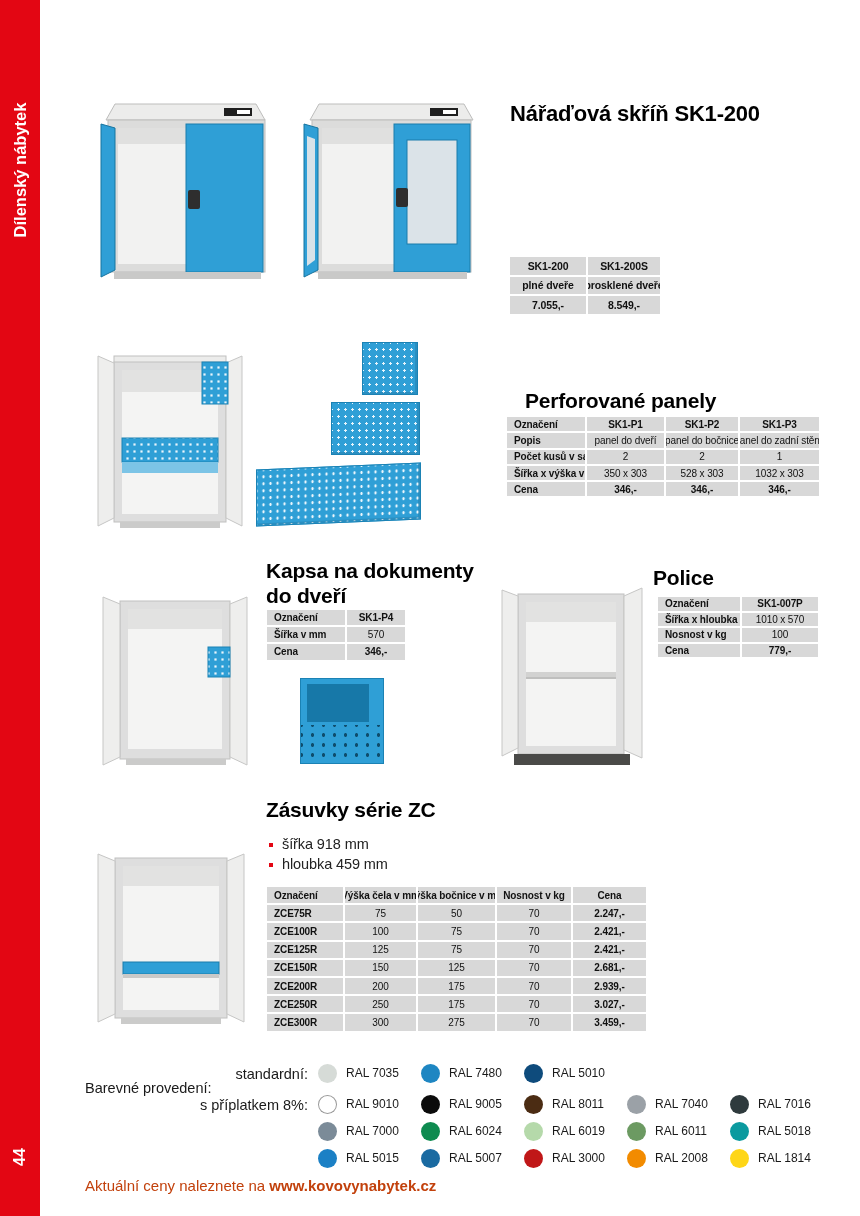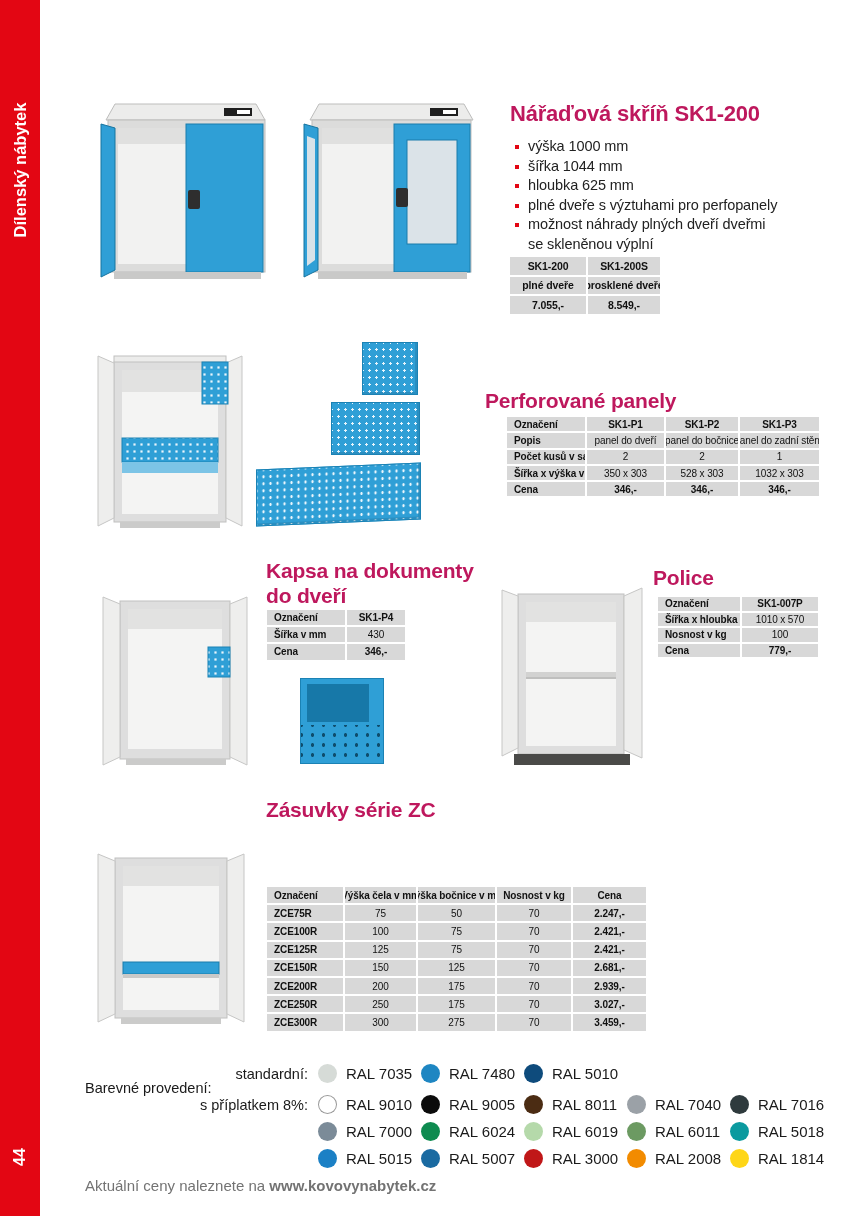--- a/index.html
+++ b/index.html
@@ -5,24 +5,24 @@
   html,body{margin:0;padding:0;background:#fff;}
   .page{position:relative;width:860px;height:1216px;background:#ffffff;overflow:hidden;
         font-family:"Liberation Sans",sans-serif;color:#1a1a1a;}
   
   .sidebar{position:absolute;left:0;top:0;width:40px;height:1216px;background:#e30613;}
   .v-label{position:absolute;left:20px;top:170px;transform:translate(-50%,-50%) rotate(-90deg);
            color:#fff;font-weight:700;font-size:16.5px;white-space:nowrap;}
   .v-page{position:absolute;left:20px;top:1157px;transform:translate(-50%,-50%) rotate(-90deg);
           color:#fff;font-weight:700;font-size:16px;}
   
-  .sec-title{position:absolute;margin:0;color:#be185d;font-weight:700;font-size:21px;
+  .sec-title{position:absolute;margin:0;color:#000000;font-weight:700;font-size:21px;
              letter-spacing:-0.2px;white-space:pre-line;line-height:25px;}
   .t1{left:510px;top:101px;font-size:22px;}
-  .t2{left:485px;top:388px;}
+  .t2{left:525px;top:388px;}
   .t3{left:266px;top:558px;}
   .tp{left:653px;top:565px;}
   .t4{left:266px;top:797px;}
   .bullets{position:absolute;margin:0;padding:0;list-style:none;}
   .bullets li{position:relative;padding-left:16px;font-size:14.5px;line-height:19.5px;
               color:#222;white-space:pre-line;letter-spacing:-0.1px;}
   .bullets li::before{content:"";position:absolute;left:3px;top:8px;width:4px;height:4px;background:#e30613;}
   .b1{left:512px;top:137px;}
   .b4{left:266px;top:835px;}
   
@@ -59,23 +59,23 @@
         background-size:11px 10px;background-position:6px 5px;}
   
   .c-label{position:absolute;left:85px;top:1080px;font-size:14.5px;}
   .grp-label{position:absolute;left:120px;width:188px;text-align:right;font-size:14.5px;}
   .g-std{top:1066px;} .g-sur{top:1097px;}
   .swatch-row{position:absolute;left:318px;display:grid;grid-template-columns:repeat(5,103px);}
   .r-std{top:1063px;} .r-s1{top:1094px;} .r-s2{top:1121px;} .r-s3{top:1148px;}
   .swatch{display:flex;align-items:center;gap:9px;height:20px;}
   .dot{width:19px;height:19px;border-radius:50%;flex:none;}
   .dot.ring{box-shadow:inset 0 0 0 1px #9a9a9a;}
-  .ral{font-size:15px;color:#1a1a1a;}
-  
-  .footer{position:absolute;left:85px;top:1177px;font-size:15px;color:#737373;}
+  .ral{font-size:12px;color:#1a1a1a;}
+  
+  .footer{position:absolute;left:85px;top:1177px;font-size:15px;color:#c2410c;}
   .footer b{font-weight:700;}
 </style>
 </head>
 <body>
 
 <div class="page">
 
   <aside class="sidebar">
     <div class="v-label">Dílenský nábytek</div>
     <div class="v-page">44</div>
@@ -109,28 +109,20 @@
     <polygon points="7,36 15,39 15,160 7,166" fill="#d8e2e8"></polygon>
     <rect x="94" y="24" width="76" height="148" fill="#2f9fd6" stroke="#1a7cab"></rect>
     <rect x="107" y="40" width="50" height="104" fill="#dbe3e8" stroke="#1a7cab"></rect>
     <rect x="96" y="88" width="12" height="19" rx="2" fill="#2e2e2e"></rect>
     <rect x="18" y="172" width="149" height="7" fill="#c9c9c8"></rect>
     <rect x="130" y="8" width="28" height="8" fill="#1f1f1f"></rect>
       <rect x="143" y="10" width="13" height="4" fill="#fff"></rect>
   </svg>
 
   <h2 class="sec-title t1">Nářaďová skříň SK1-200</h2>
-  <ul class="bullets b1">
-    <li>výška 1000 mm</li>
-    <li>šířka 1044 mm</li>
-    <li>hloubka 625 mm</li>
-    <li>plné dveře s výztuhami pro perfopanely</li>
-    <li>možnost náhrady plných dveří dveřmi
-se skleněnou výplní</li>
-  </ul>
   <div class="tbl t-sk1">
       <div class="td">SK1-200</div>
       <div class="td">SK1-200S</div>
       <div class="td">plné dveře</div>
       <div class="td">prosklené dveře</div>
       <div class="td">7.055,-</div>
       <div class="td">8.549,-</div>
     </div>
 
   <svg class="art" style="left:96px;top:350px" width="148" height="185" viewBox="0 0 148 185">
@@ -181,21 +173,21 @@
     <polygon points="130,11 147,4 147,172 130,164" fill="#eeeeed" stroke="#c6c6c5"></polygon>
     <rect x="108" y="54" width="22" height="30" fill="url(#pdots)" stroke="#1b82b4"></rect>
     <rect x="26" y="166" width="100" height="6" fill="#cbcbca"></rect>
   </svg>
   <h2 class="sec-title t3">Kapsa na dokumenty
 do dveří</h2>
   <div class="tbl t-kapsa">
       <div class="td">Označení</div>
       <div class="td">SK1-P4</div>
       <div class="td">Šířka v mm</div>
-      <div class="td">430</div>
+      <div class="td">570</div>
       <div class="td">Cena</div>
       <div class="td">346,-</div>
     </div>
   <div class="pocket">
     <div class="pocket-inner"></div>
     <div class="pocket-front"></div>
   </div>
 
   <svg class="art" style="left:500px;top:586px" width="145" height="182" viewBox="0 0 145 182">
     <rect x="18" y="8" width="106" height="160" fill="#dedede" stroke="#c0c0bf"></rect>
@@ -213,20 +205,24 @@
       <div class="td">SK1-007P</div>
       <div class="td">Šířka x hloubka v mm</div>
       <div class="td">1010 x 570</div>
       <div class="td">Nosnost v kg</div>
       <div class="td">100</div>
       <div class="td">Cena</div>
       <div class="td">779,-</div>
     </div>
 
   <h2 class="sec-title t4">Zásuvky série ZC</h2>
+  <ul class="bullets b4">
+    <li>šířka 918 mm</li>
+    <li>hloubka 459 mm</li>
+  </ul>
   <svg class="art" style="left:95px;top:850px" width="152" height="182" viewBox="0 0 152 182">
     <rect x="20" y="8" width="112" height="160" fill="#dedede" stroke="#c0c0bf"></rect>
     <rect x="28" y="16" width="96" height="144" fill="#f4f4f3"></rect>
     <rect x="28" y="16" width="96" height="20" fill="#e2e2e1"></rect>
     <rect x="28" y="112" width="96" height="12" fill="#2f9fd6" stroke="#1a7cab"></rect>
     <rect x="28" y="124" width="96" height="4" fill="#c9c9c8"></rect>
     <polygon points="3,4 20,11 20,164 3,172" fill="#eeeeed" stroke="#c6c6c5"></polygon>
     <polygon points="132,11 149,4 149,172 132,164" fill="#eeeeed" stroke="#c6c6c5"></polygon>
     <rect x="26" y="168" width="100" height="6" fill="#cbcbca"></rect>
   </svg>

